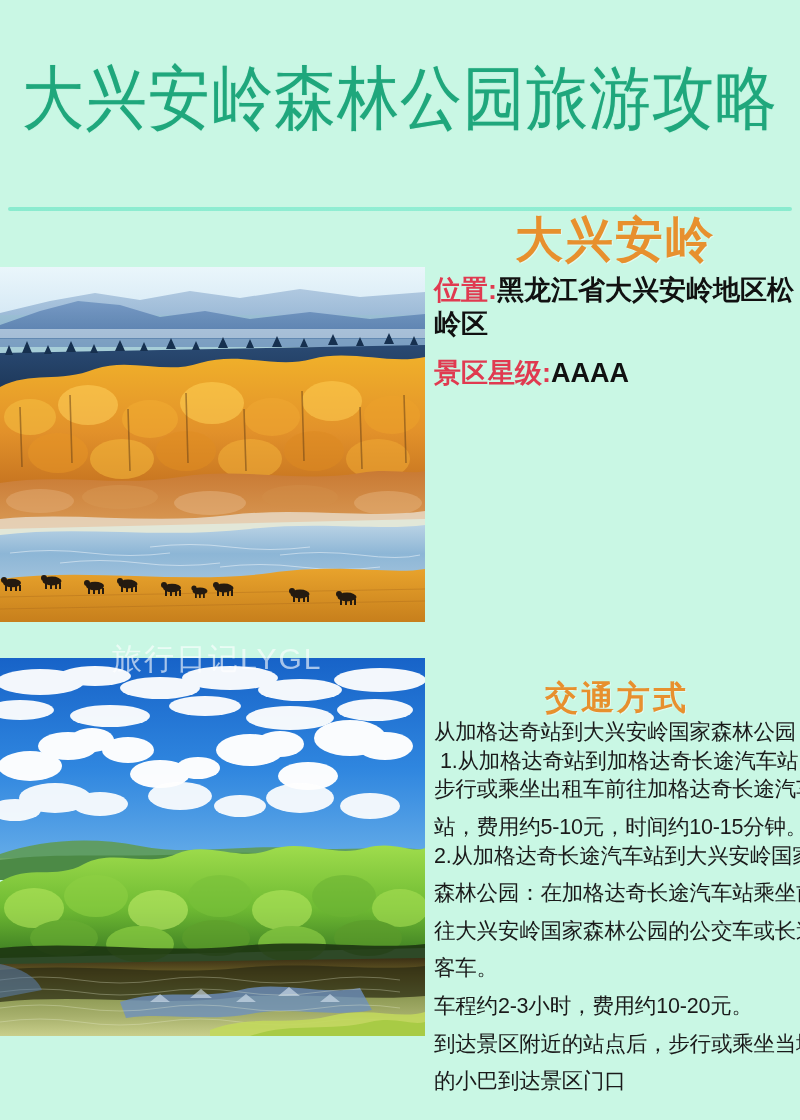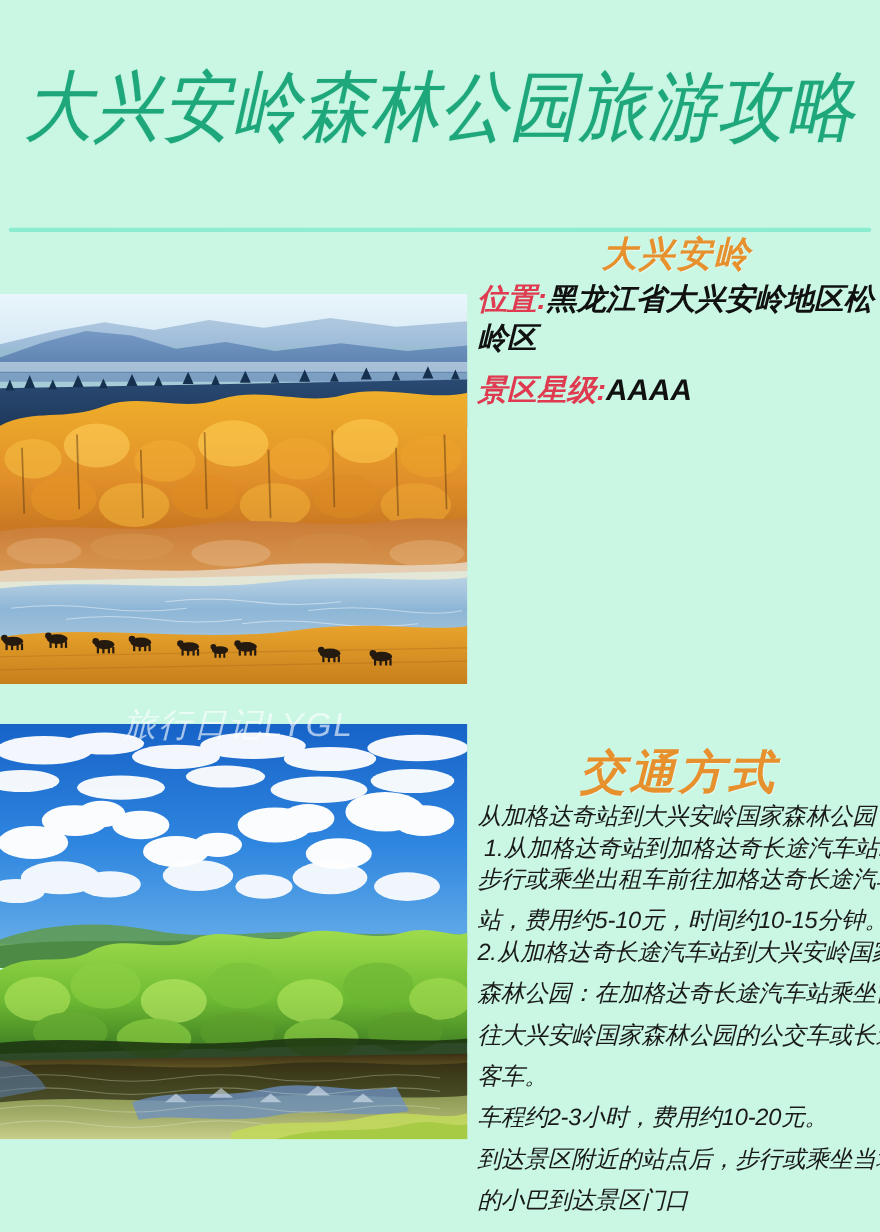--- a/index.html
+++ b/index.html
@@ -14,21 +14,20 @@
     overflow: hidden;
     position: relative;
   }
 
   
   .poster {
     position: relative;
     width: 800px;
     height: 1120px;
     background: #c9f7e4;
-    font-style: italic;
   }
 
   
   .title-band {
     position: absolute;
     left: 0;
     top: 0;
     width: 800px;
     height: 200px;
     display: flex;
@@ -91,30 +90,30 @@
   
   .info-col {
     position: absolute;
     left: 434px;
     top: 214px;
     width: 362px;
   }
   .section-heading {
     font-family: "Liberation Serif", "DejaVu Serif", serif;
     font-weight: bold;
-    font-size: 32px;
+    font-size: 48px;
     color: #e7902e;
     text-align: center;
     line-height: 1.1;
     letter-spacing: 2px;
     margin: 0 0 6px 0;
     text-shadow: 1px 1px 0 rgba(255,255,255,0.45);
   }
   #heading-transport {
-    font-size: 42px;
+    font-size: 33px;
     letter-spacing: 3px;
     margin-top: 16px;
     margin-bottom: 2px;
   }
 
   .fact {
     font-size: 27px;
     line-height: 1.28;
     color: #111;
     font-weight: bold;

